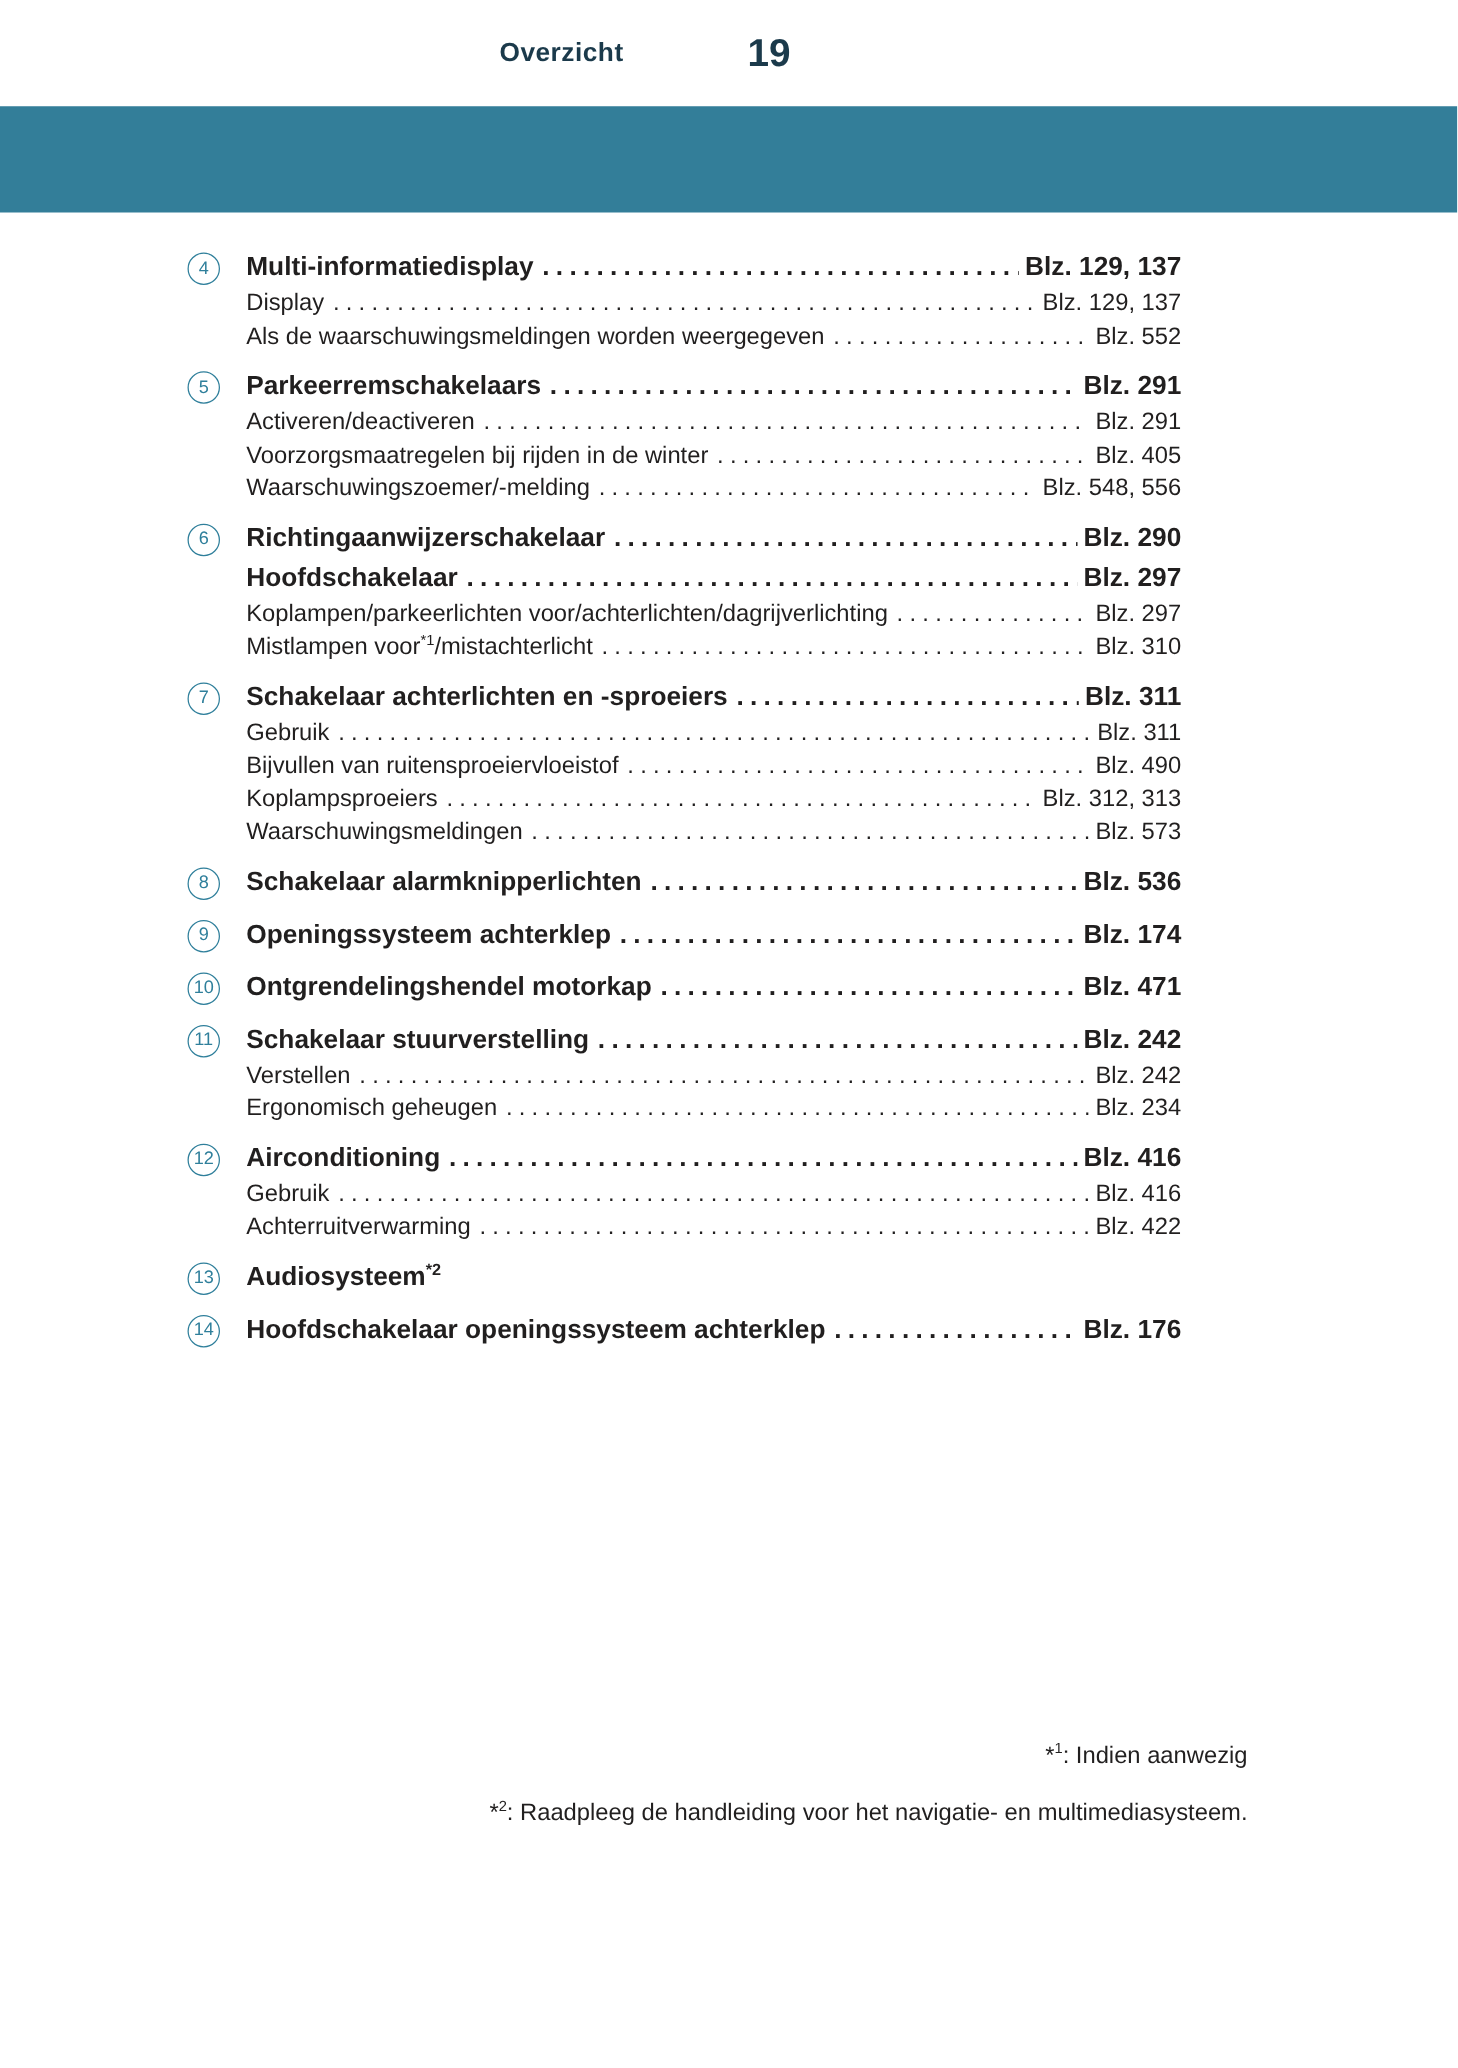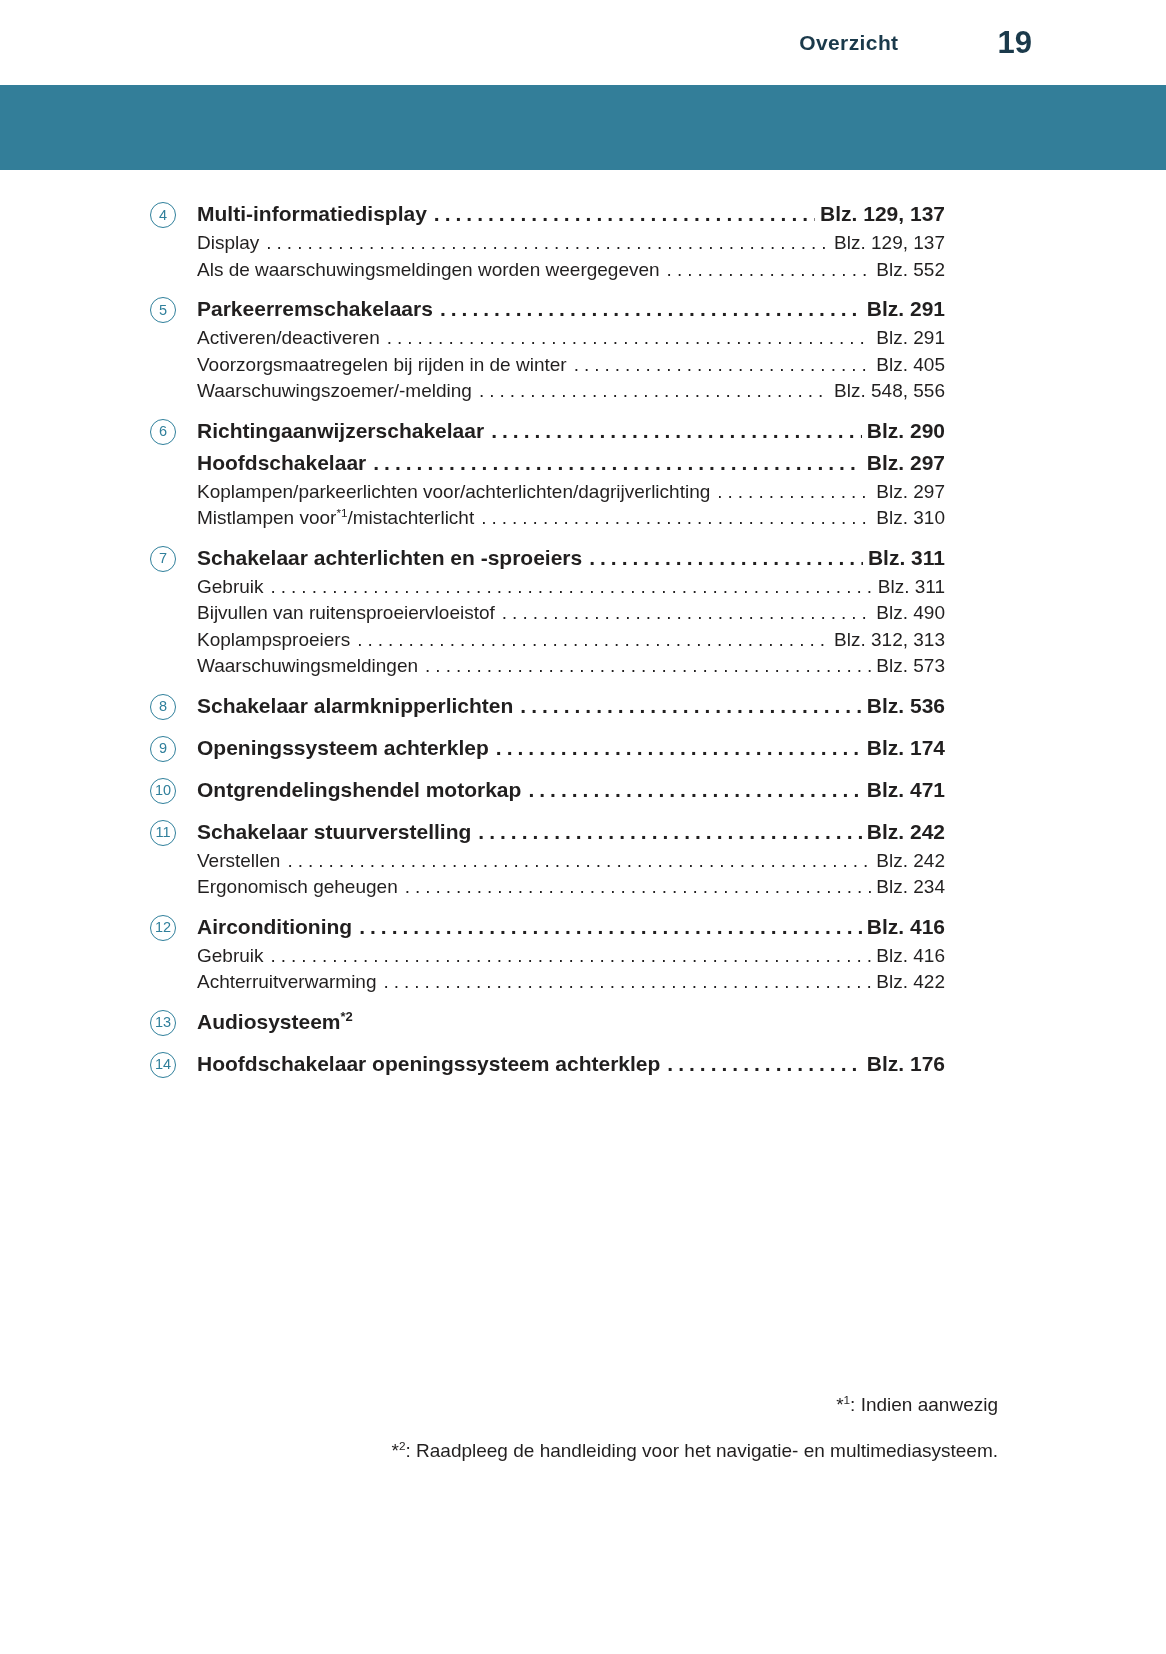--- a/index.html
+++ b/index.html
@@ -19,21 +19,21 @@
     width:1166px;
     height:1654px;
     background:#ffffff;
     overflow:hidden;
   }
   
   .header{
     height:85px;
     display:flex;
     align-items:center;
-    justify-content:flex-end;
+    justify-content:center;
     gap:86px;
     padding-right:134px;
   }
   .header-title{
     font-size:21px;
     font-weight:700;
     letter-spacing:.4px;
     color:var(--heading);
   }
   .header-page{

